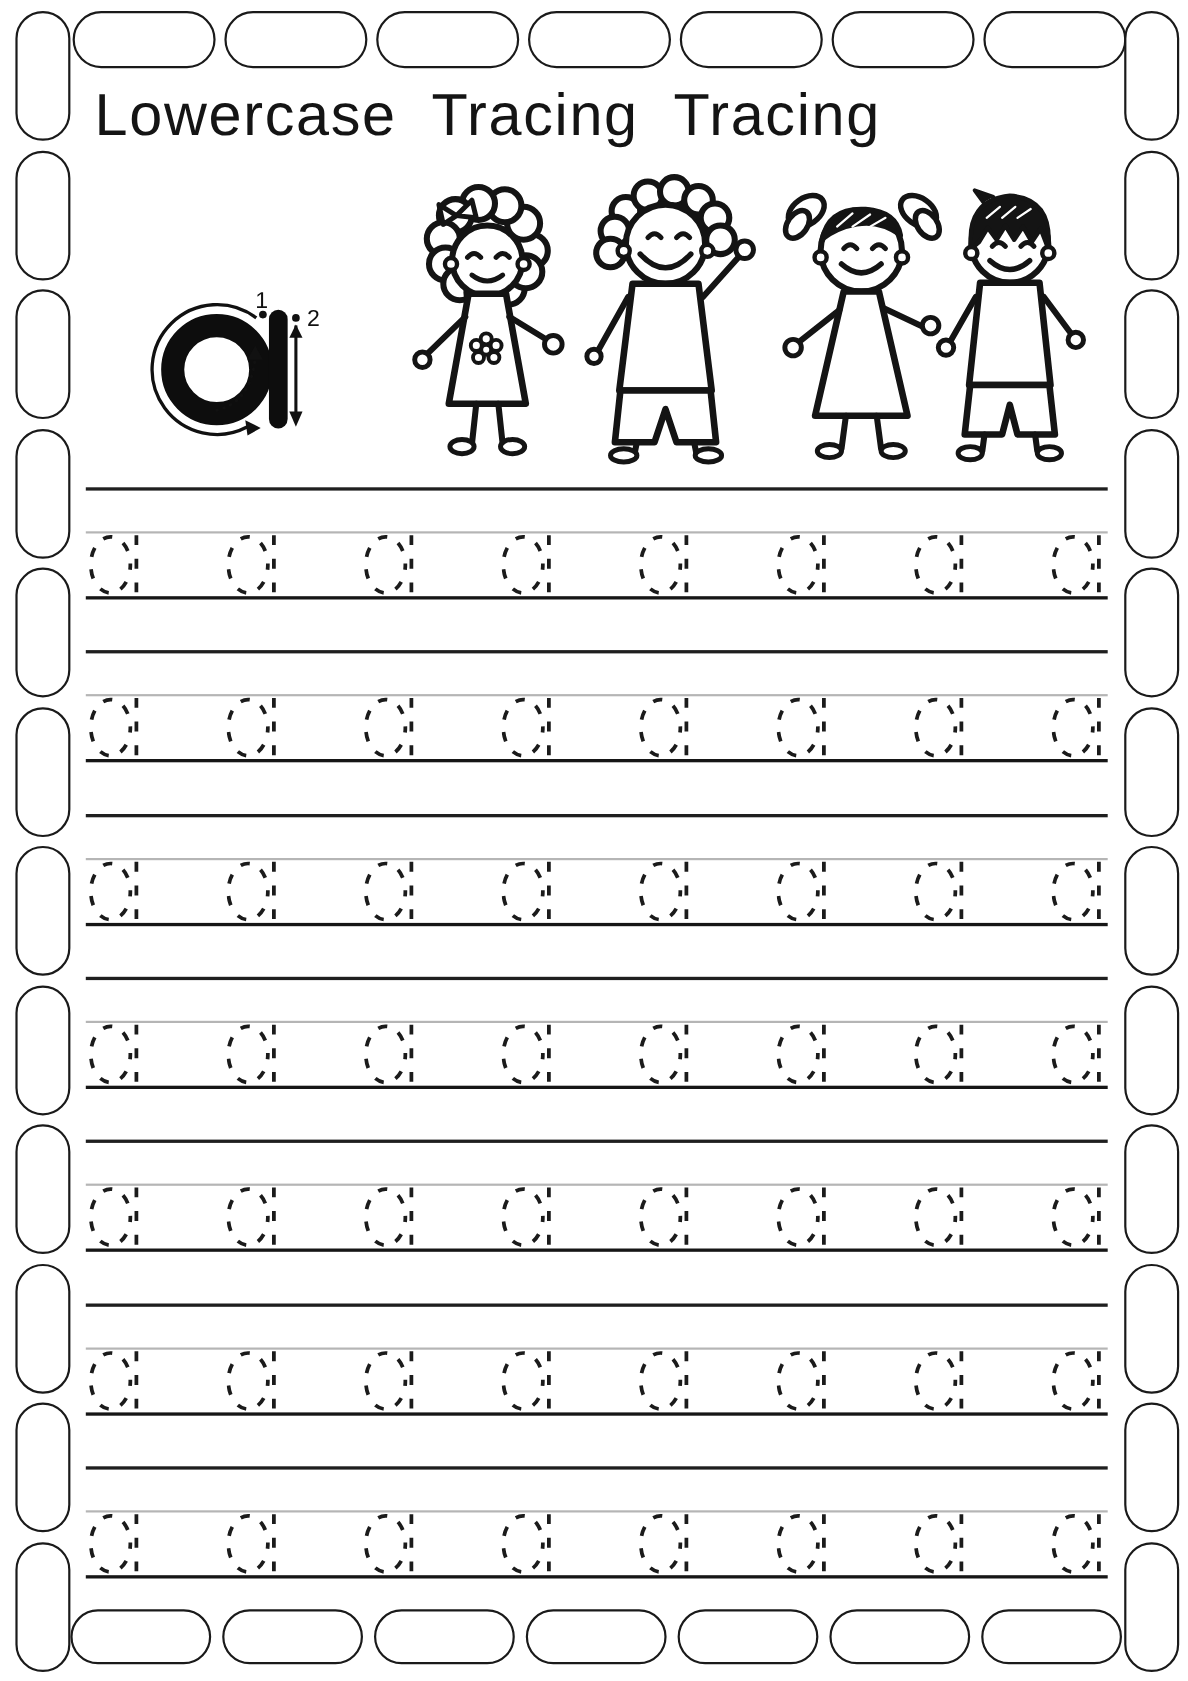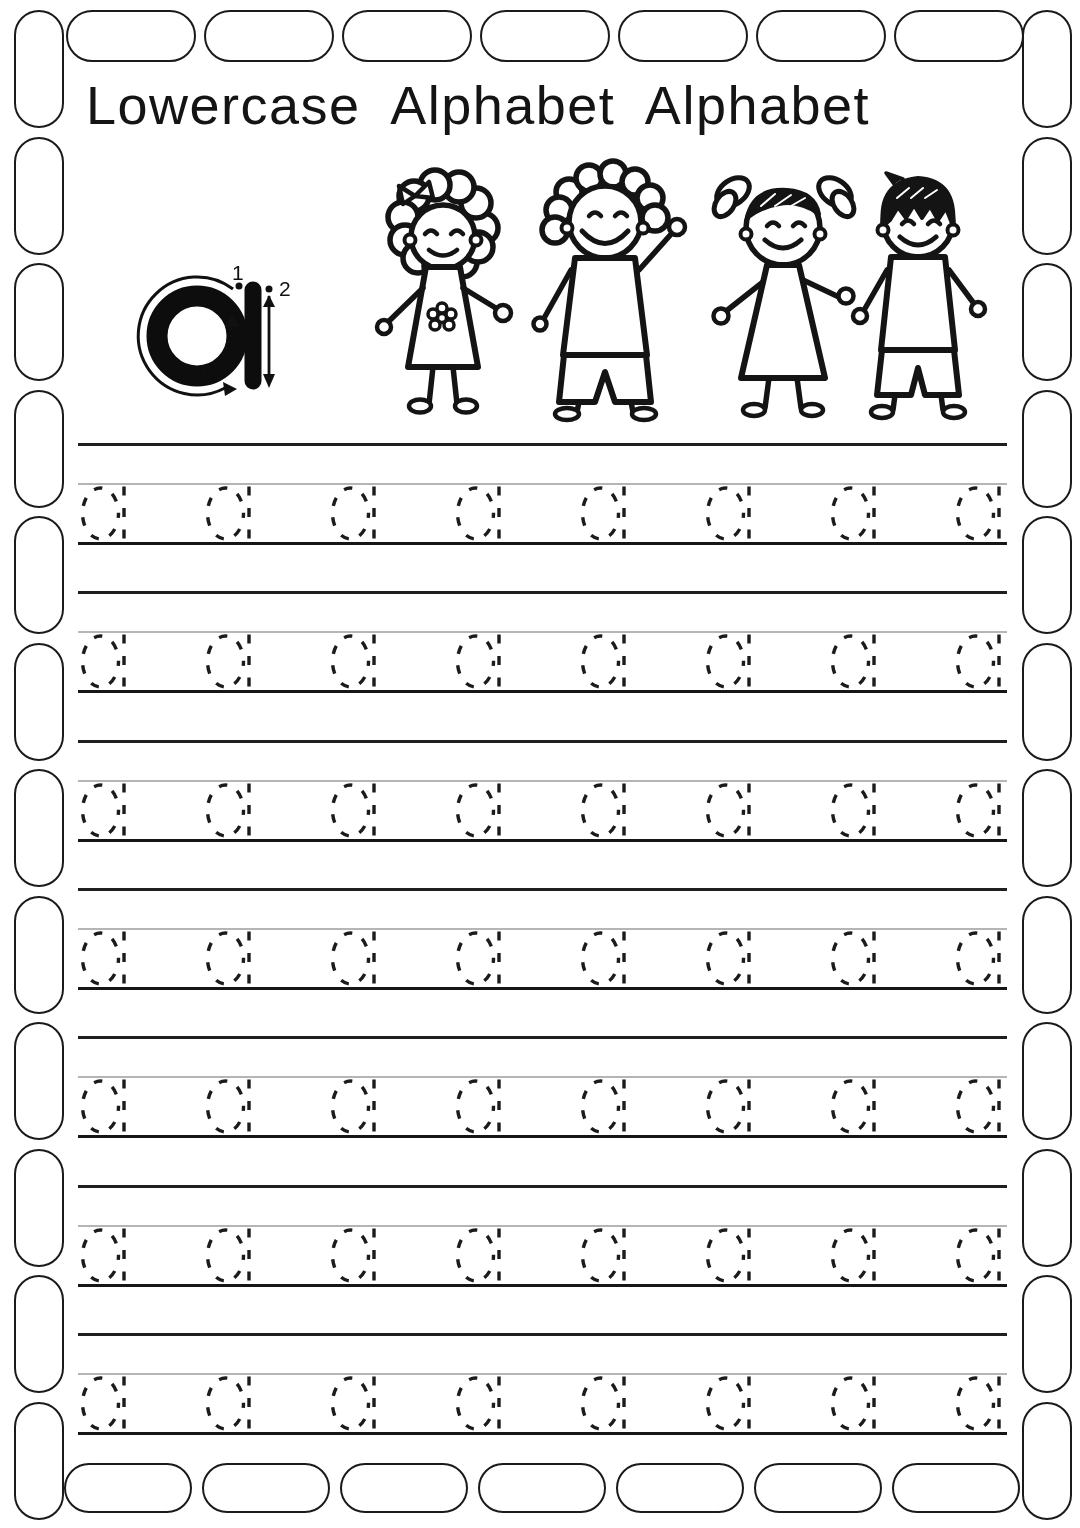--- a/index.html
+++ b/index.html
@@ -80,21 +80,21 @@
         <div class="pill v" style="left: 1022px; top: 643px;"></div>
         <div class="pill v" style="left: 1022px; top: 769px;"></div>
         <div class="pill v" style="left: 1022px; top: 896px;"></div>
         <div class="pill v" style="left: 1022px; top: 1022px;"></div>
         <div class="pill v" style="left: 1022px; top: 1149px;"></div>
         <div class="pill v" style="left: 1022px; top: 1275px;"></div>
         <div class="pill v" style="left: 1022px; top: 1402px;"></div>
       </div>
   </div>
 
-  <div class="title">Lowercase Alphabet Alphabet</div>
+  <div class="title">Lowercase Tracing Tracing</div>
 
   <div class="example">
     <svg width="180" height="165" viewBox="0 0 180 165">
 
       <circle cx="64" cy="84" r="40" fill="none" stroke="#0d0d0d" stroke-width="21"></circle>
       <line x1="120" y1="38" x2="120" y2="129" stroke="#0d0d0d" stroke-width="17" stroke-linecap="round"></line>
 
       <circle cx="106" cy="34" r="3.5" fill="#111"></circle>
       <path d="M 100 37 A 59 59 0 1 0 92 136" fill="none" stroke="#111" stroke-width="3"></path>
       <polygon points="104,137 90,130 92,144" fill="#111"></polygon>

